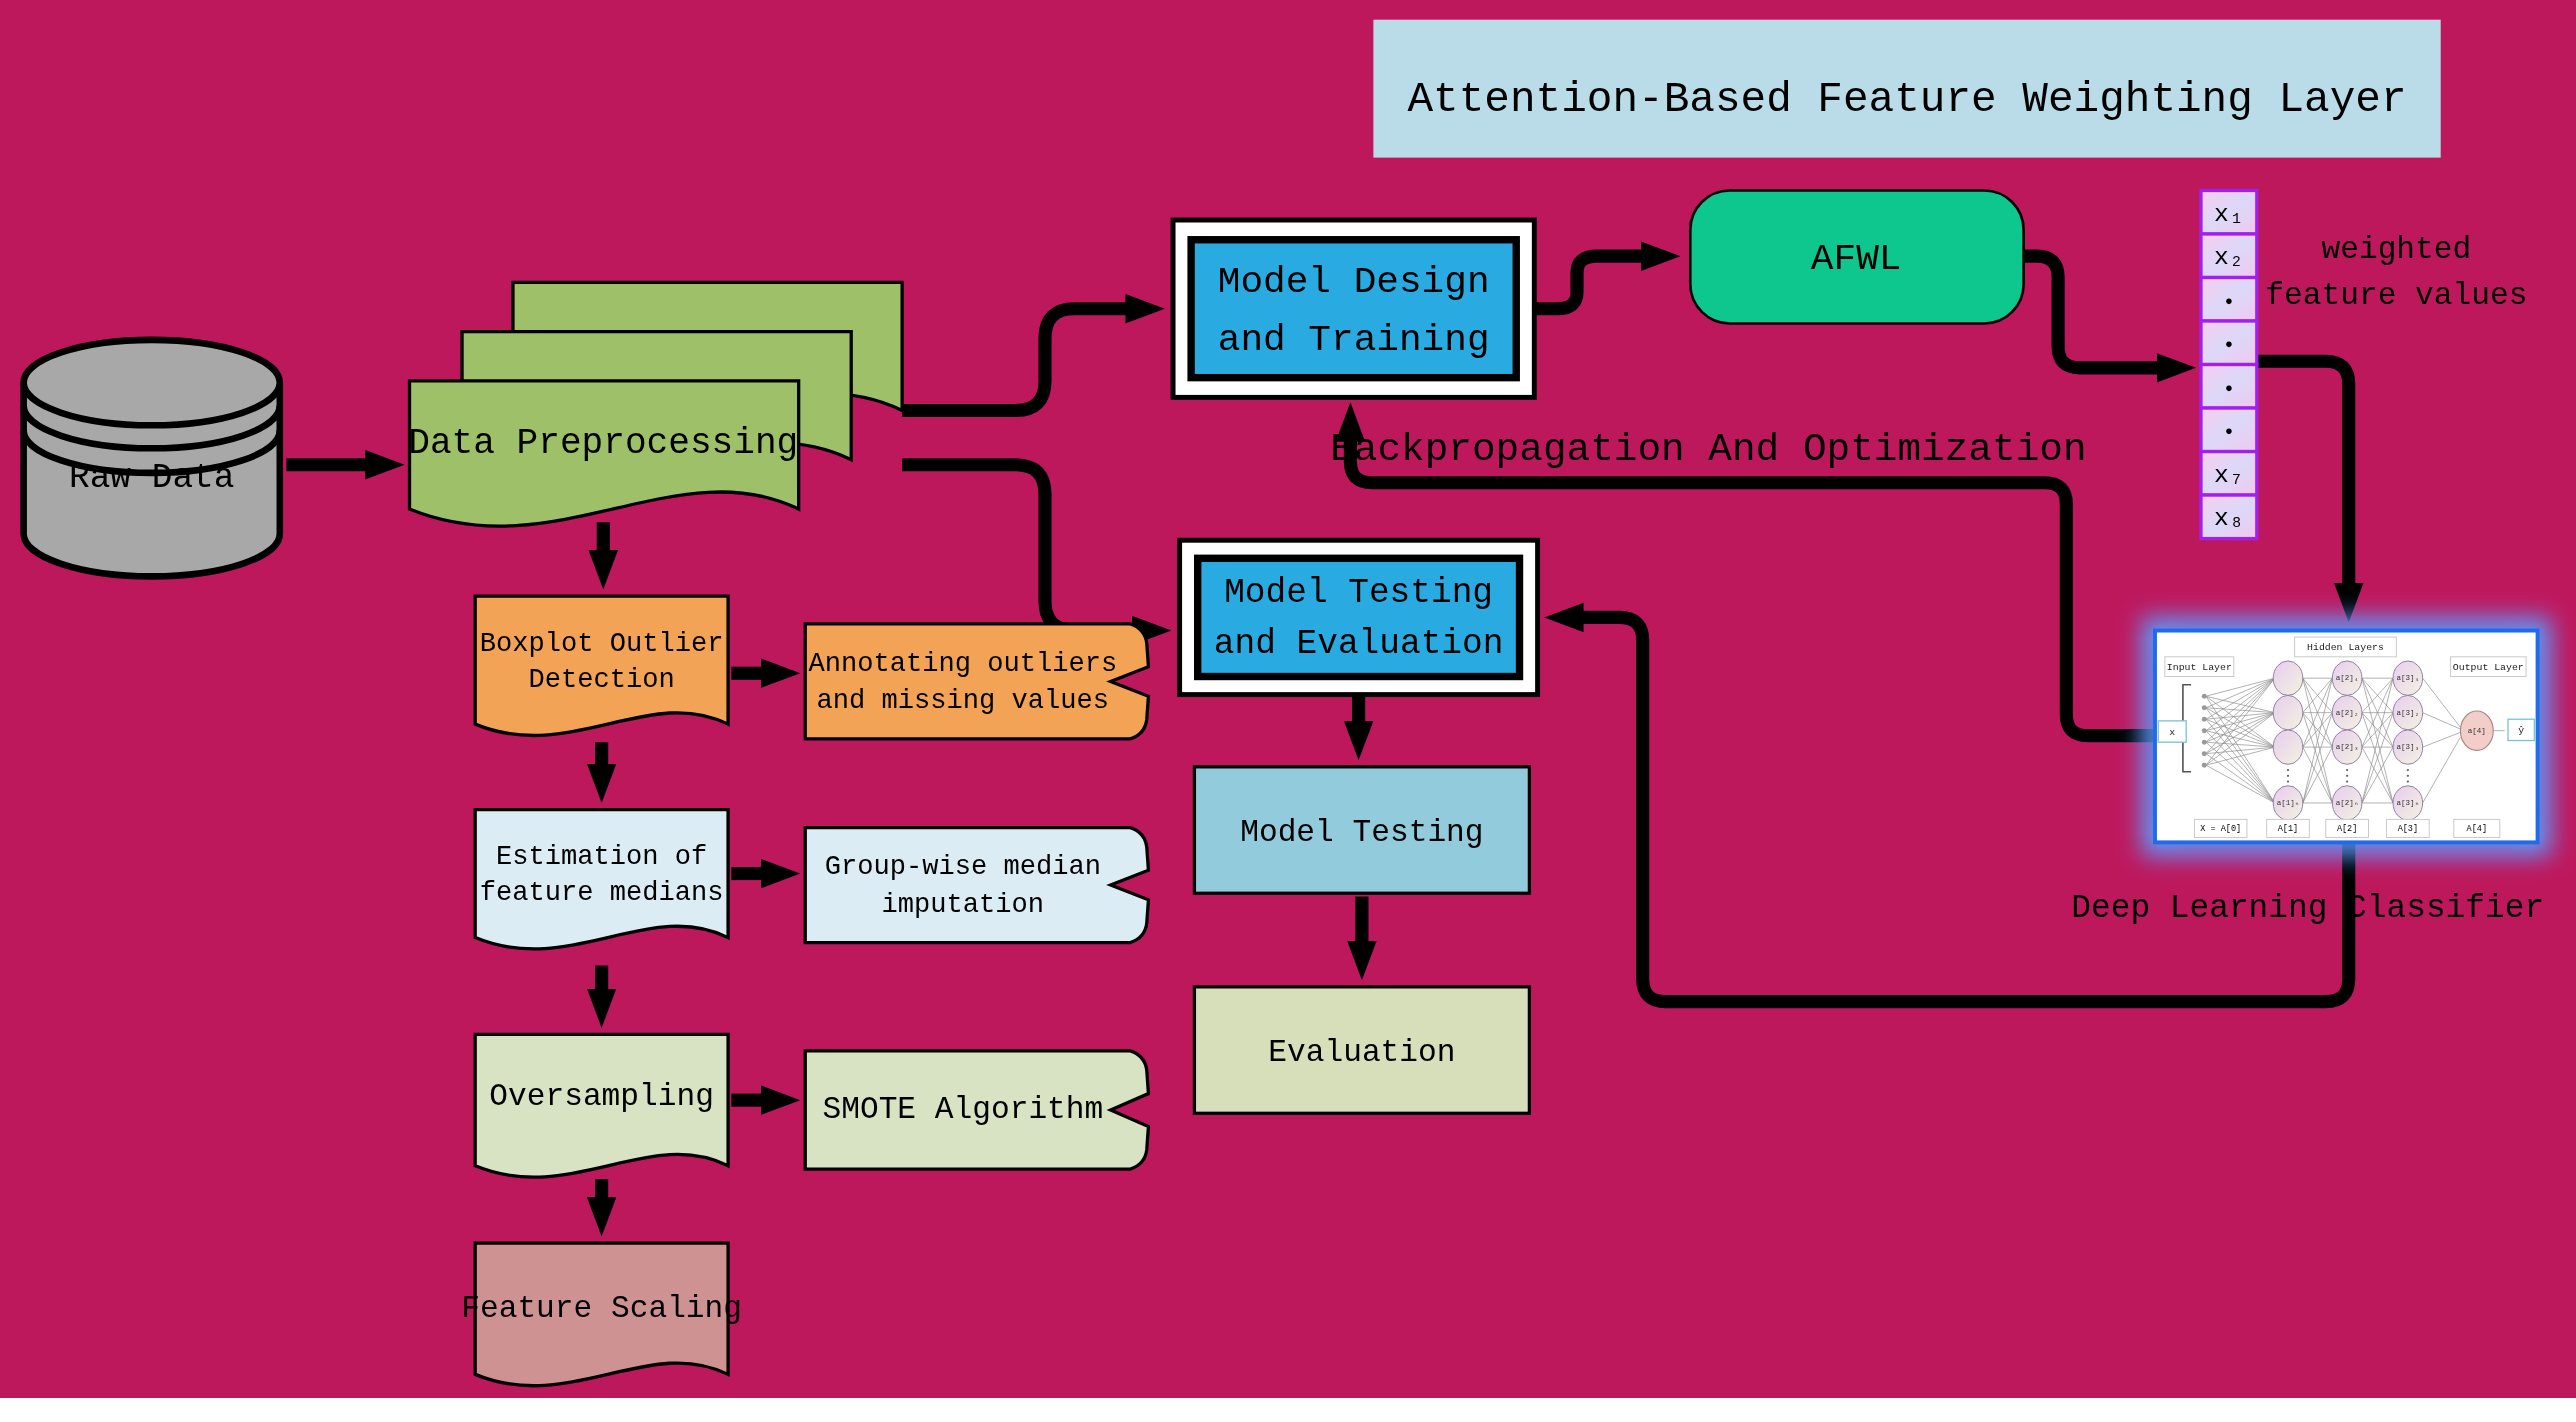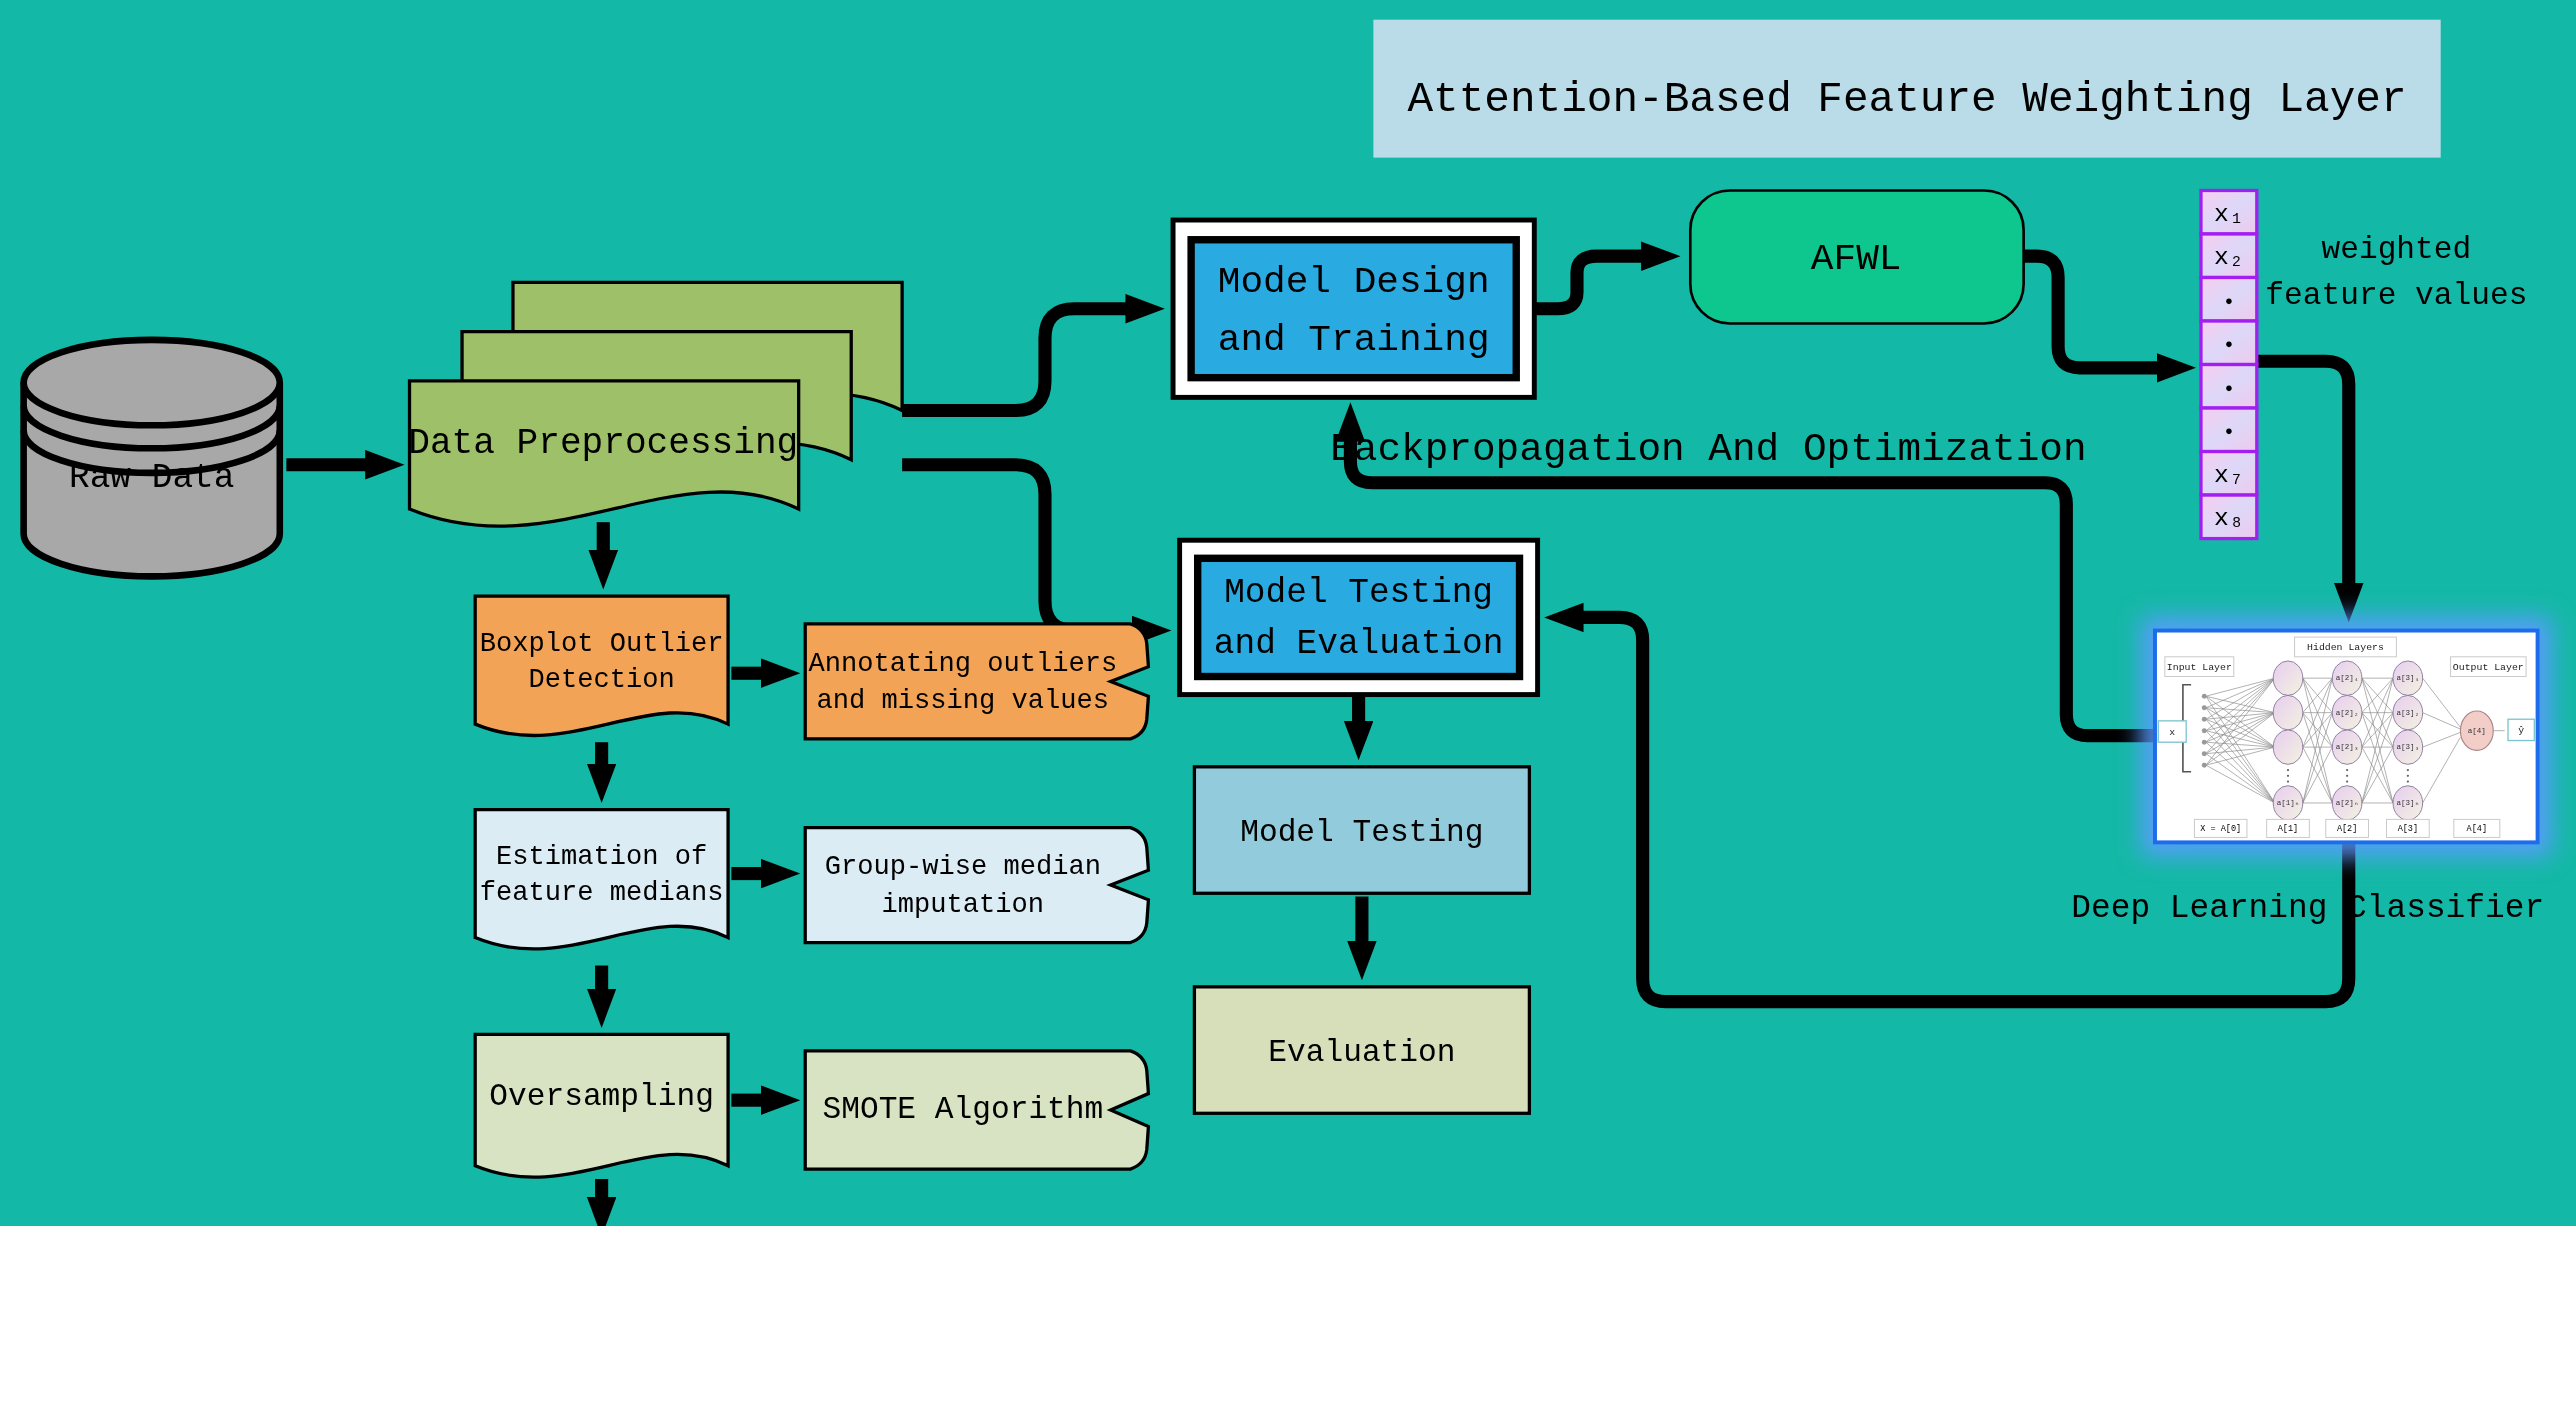--- a/index.html
+++ b/index.html
@@ -1,16 +1,16 @@
 <!DOCTYPE html>
 <html style="font-size:9.6px"><head>
 <meta charset="utf-8">
 <style>
   html,body{margin:0;padding:0;background:#ffffff;}
-  #stage{width:2576px;height:1226px;overflow:hidden;background:#14b8a6;}
+  #stage{width:2576px;height:1398px;overflow:hidden;background:#be185d;}
   svg{display:block;}
   text{font-family:"Liberation Mono","DejaVu Sans Mono",monospace;fill:#000;}
   .flowline{fill:none;stroke:#000;stroke-width:8;stroke-linejoin:round;}
   .nnline{stroke:#8a8a8a;stroke-width:0.4;}
   .nnbox{fill:#ffffff;stroke:#c9c9c9;stroke-width:0.6;}
   .nntext{font-size:6px;fill:#222;}
   .nntiny{font-size:4.6px;fill:#333;}
 </style>
 </head>
 <body>

